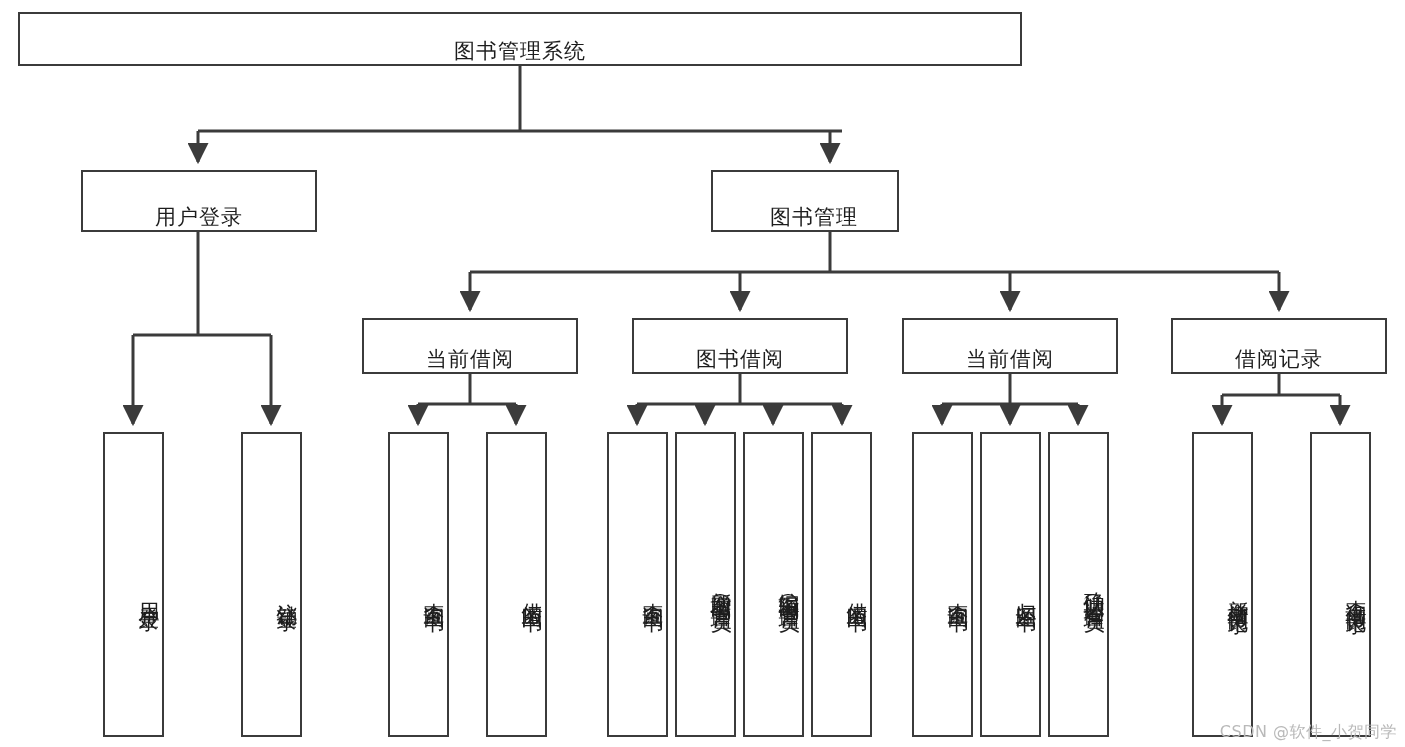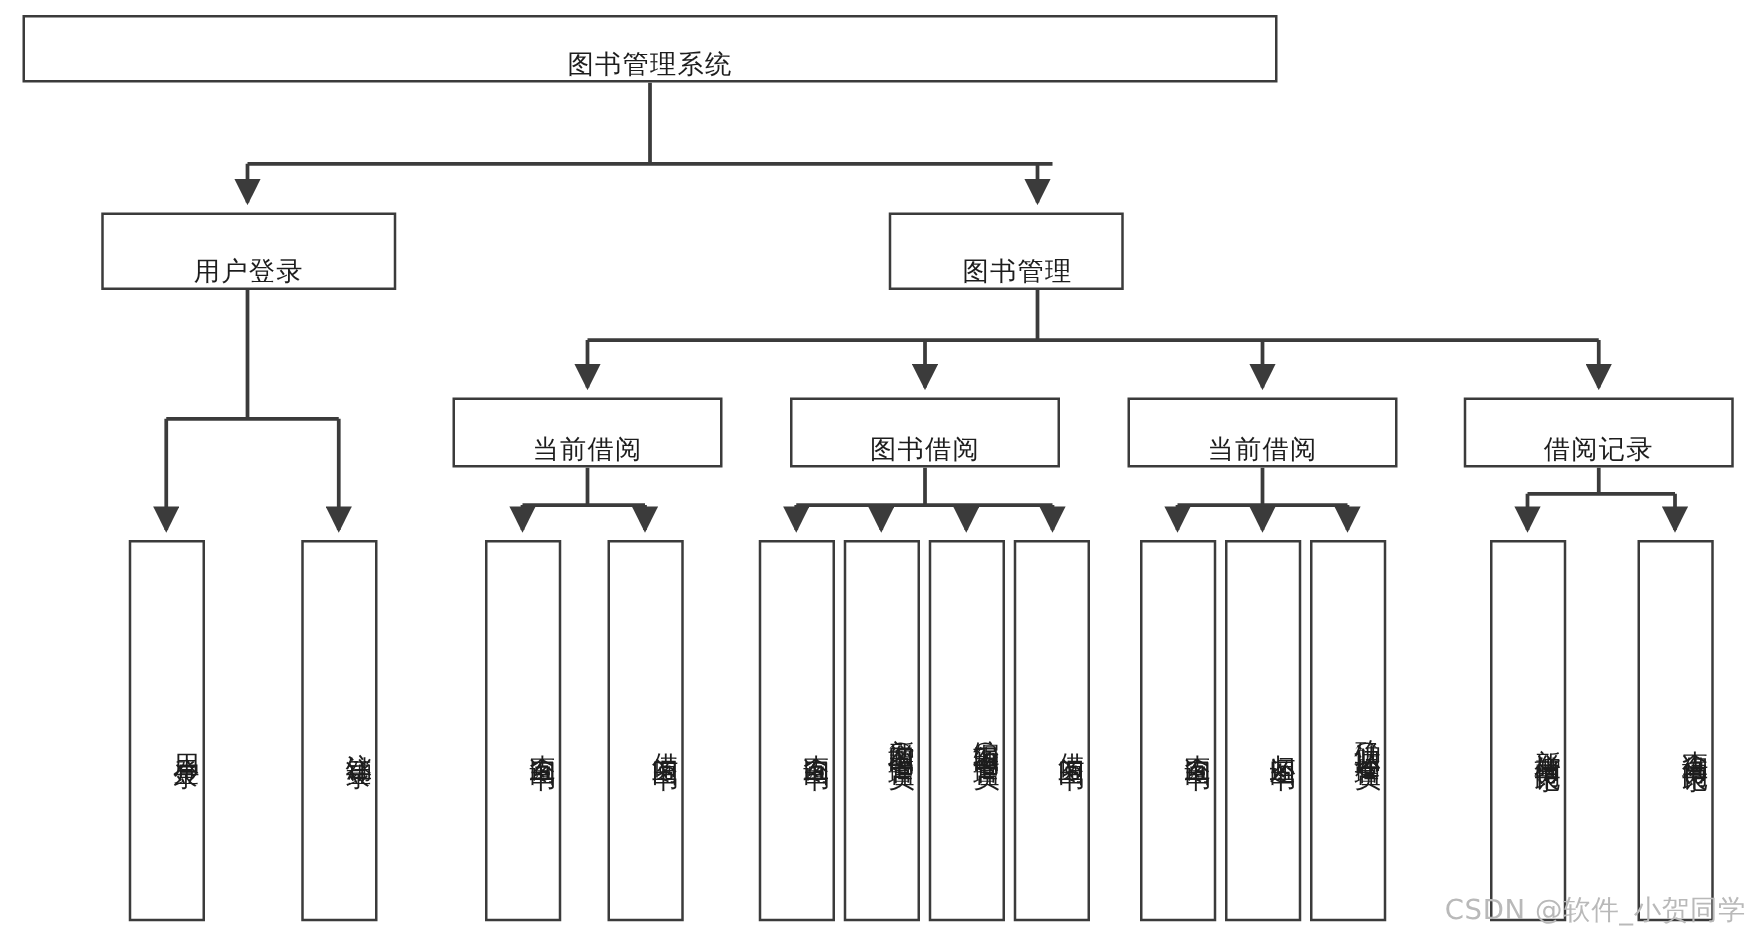--- a/index.html
+++ b/index.html
@@ -52,21 +52,21 @@
     left: 0;
     top: 0;
     width: 1405px;
     height: 747px;
     pointer-events: none;
   }
   .watermark {
     position: absolute;
     right: 8px;
     bottom: 4px;
-    font-size: 22px;
+    font-size: 16px;
     color: #b9b9b9;
     white-space: nowrap;
     letter-spacing: 0.5px;
   }
 </style>
 </head>
 <body>
 
 <div id="canvas">
 

